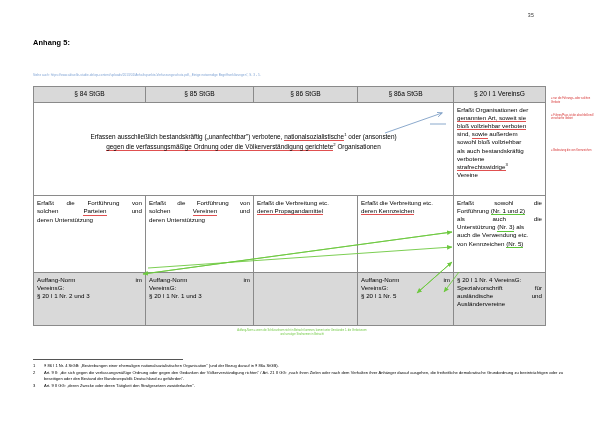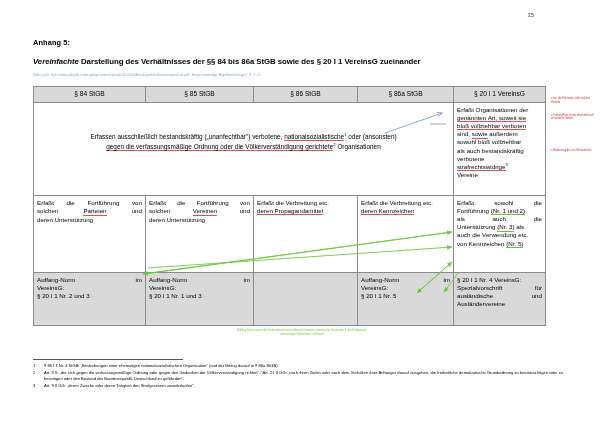--- a/index.html
+++ b/index.html
@@ -202,21 +202,20 @@
 </style>
 </head>
 <body>
 
 <div class="page">
 
   <div class="page-number">35</div>
 
   <div class="anhang-label">Anhang 5:</div>
 
-  <div class="doc-title"><span class="ital">Vereinfachte</span><span> Darstellung des Verhältnisses der §§ 84 bis 86a StGB sowie des § 20 I 1 VereinsG zueinander</span></div>
 
   <div class="source-note">Siehe auch: https://www.aktuelle-studie.de/wp-content/uploads/2013/01/Anhaltspunkte-Verfassungsschutz.pdf, „Einige notwendige Begriffserklärungen", S. 3 - 5.</div>
 
   <div class="tbl-wrap">
     <table class="main">
       <colgroup>
         <col class="col1">
           <col class="col2">
           <col class="col3">
           <col class="col4">

